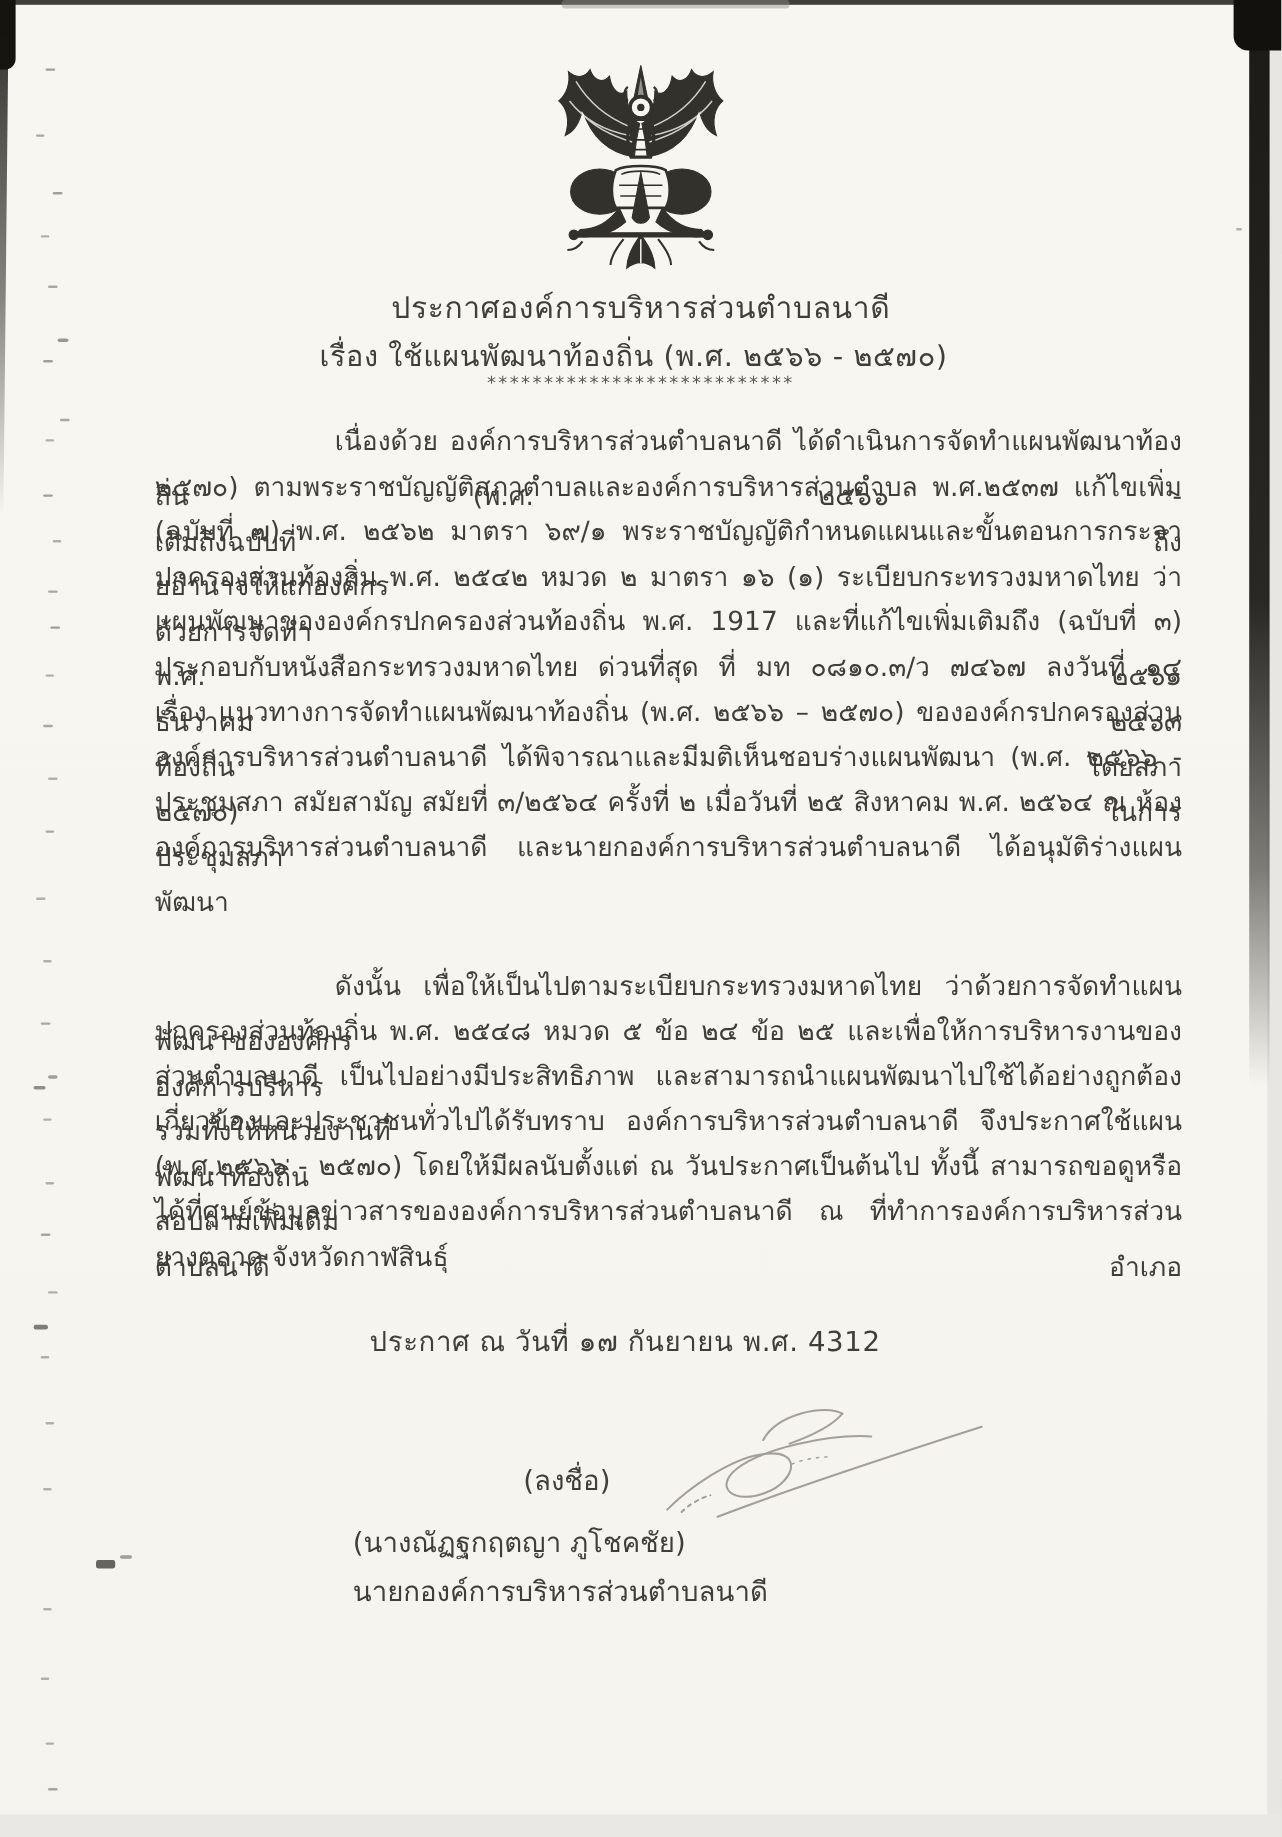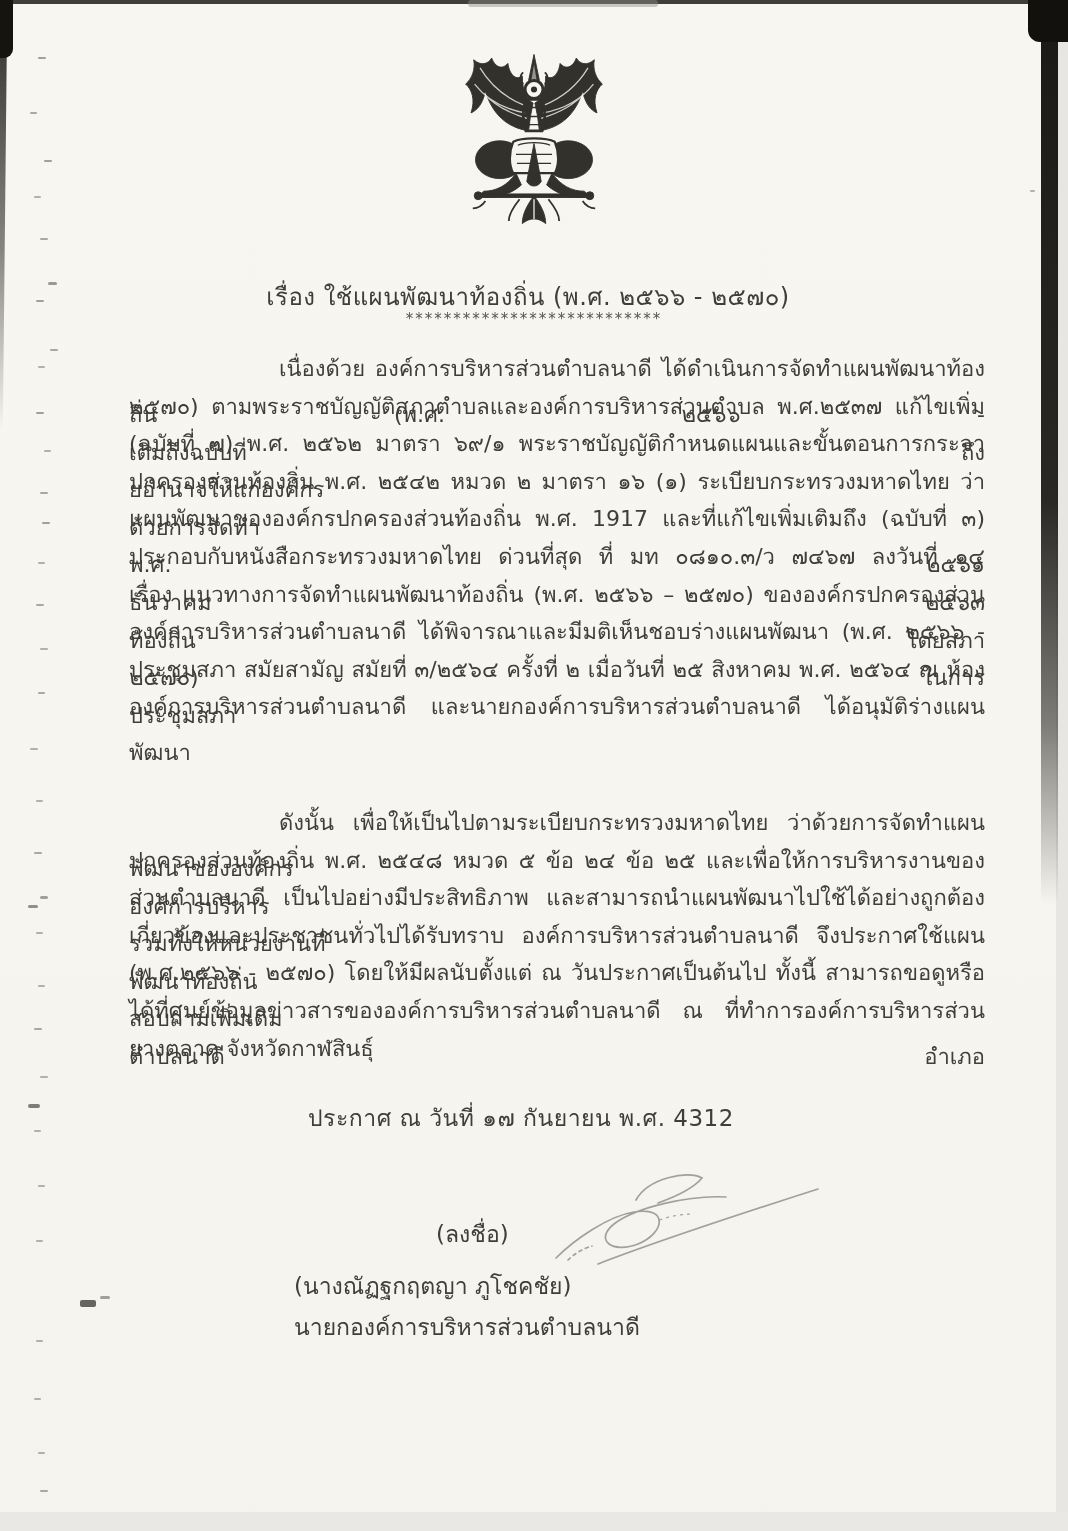--- a/index.html
+++ b/index.html
@@ -142,20 +142,21 @@
       <circle cx="38" cy="158" r="4.4"></circle>
         <circle cx="162" cy="158" r="4.4"></circle>
       <path d="M46,164 C42,170 38,172 32,172 M154,164 C158,170 162,172 168,172" fill="none" stroke-width="2"></path>
 
       <path d="M100,158 C91,170 87,180 87,189 C95,182 105,182 113,189 C113,180 109,170 100,158 Z"></path>
       <path d="M84,162 C76,172 72,180 72,186 M116,162 C124,172 128,180 128,186" fill="none" stroke-width="2"></path>
       <path d="M100,162 L100,184" fill="none" stroke="#f6f5ef" stroke-width="1.4"></path>
     </g>
   </svg>
 
+  <div class="title-line1">ประกาศองค์การบริหารส่วนตำบลนาดี</div>
   <div class="title-line2">เรื่อง  ใช้แผนพัฒนาท้องถิ่น (พ.ศ. ๒๕๖๖ - ๒๕๗๐)</div>
   <div class="stars">***************************</div>
 
   <div class="para para-1 indent-first">
       <div class="p-line">เนื่องด้วย  องค์การบริหารส่วนตำบลนาดี  ได้ดำเนินการจัดทำแผนพัฒนาท้องถิ่น (พ.ศ. ๒๕๖๖ -</div>
       <div class="p-line">๒๕๗๐)  ตามพระราชบัญญัติสภาตำบลและองค์การบริหารส่วนตำบล พ.ศ.๒๕๓๗ แก้ไขเพิ่มเติมถึงฉบับที่ ถึง</div>
       <div class="p-line">(ฉบับที่ ๗) พ.ศ. ๒๕๖๒ มาตรา ๖๙/๑  พระราชบัญญัติกำหนดแผนและขั้นตอนการกระจายอำนาจให้แก่องค์กร</div>
       <div class="p-line">ปกครองส่วนท้องถิ่น พ.ศ. ๒๕๔๒ หมวด ๒  มาตรา ๑๖ (๑) ระเบียบกระทรวงมหาดไทย ว่าด้วยการจัดทำ</div>
       <div class="p-line">แผนพัฒนาขององค์กรปกครองส่วนท้องถิ่น พ.ศ. 1917  และที่แก้ไขเพิ่มเติมถึง (ฉบับที่ ๓) พ.ศ. ๒๕๖๑</div>
       <div class="p-line">ประกอบกับหนังสือกระทรวงมหาดไทย  ด่วนที่สุด ที่ มท ๐๘๑๐.๓/ว ๗๔๖๗  ลงวันที่ ๑๔  ธันวาคม  ๒๕๖๓</div>

